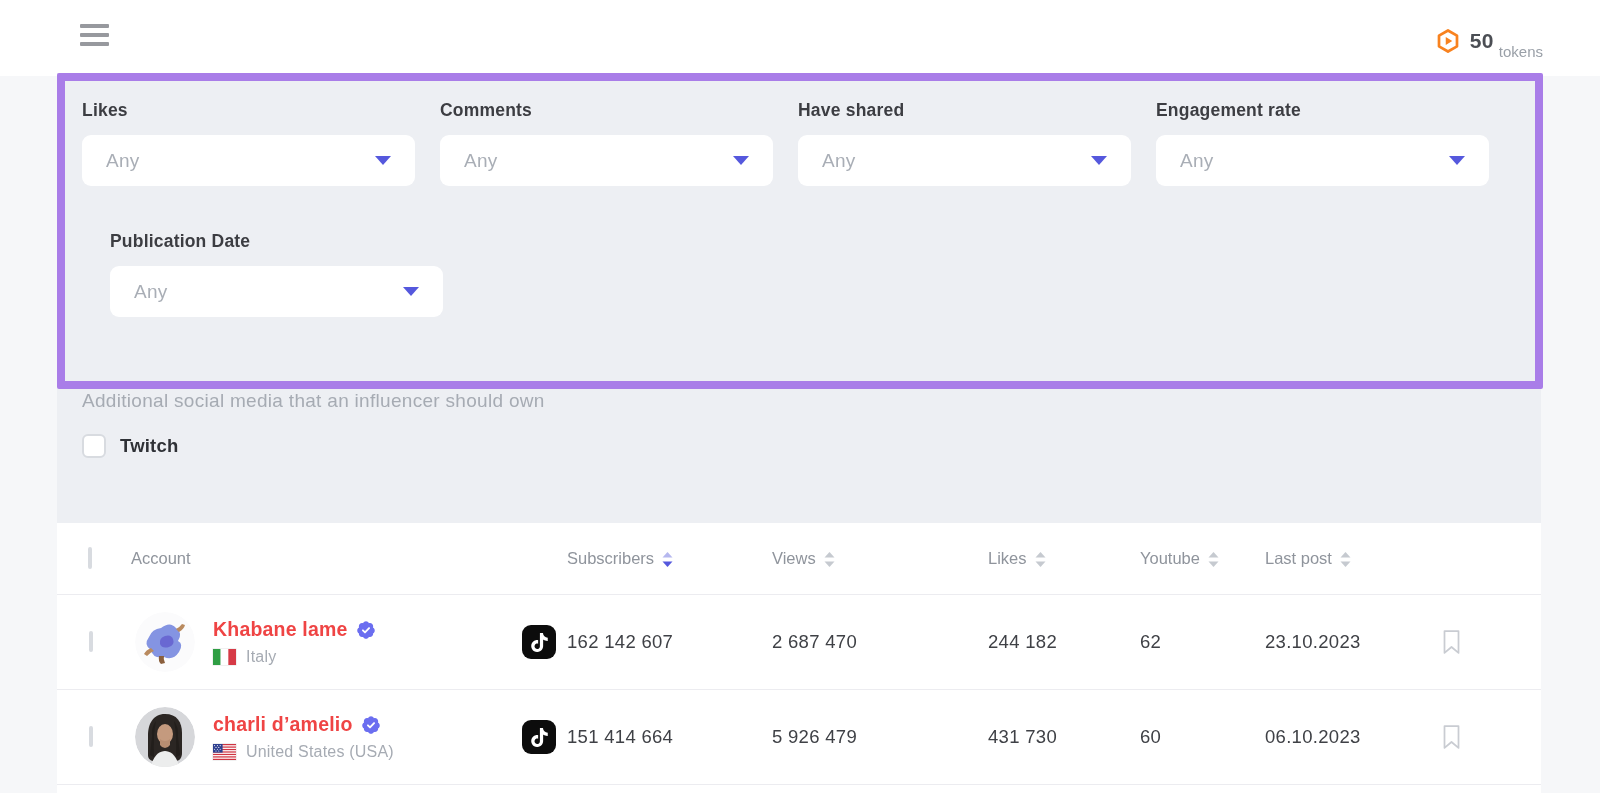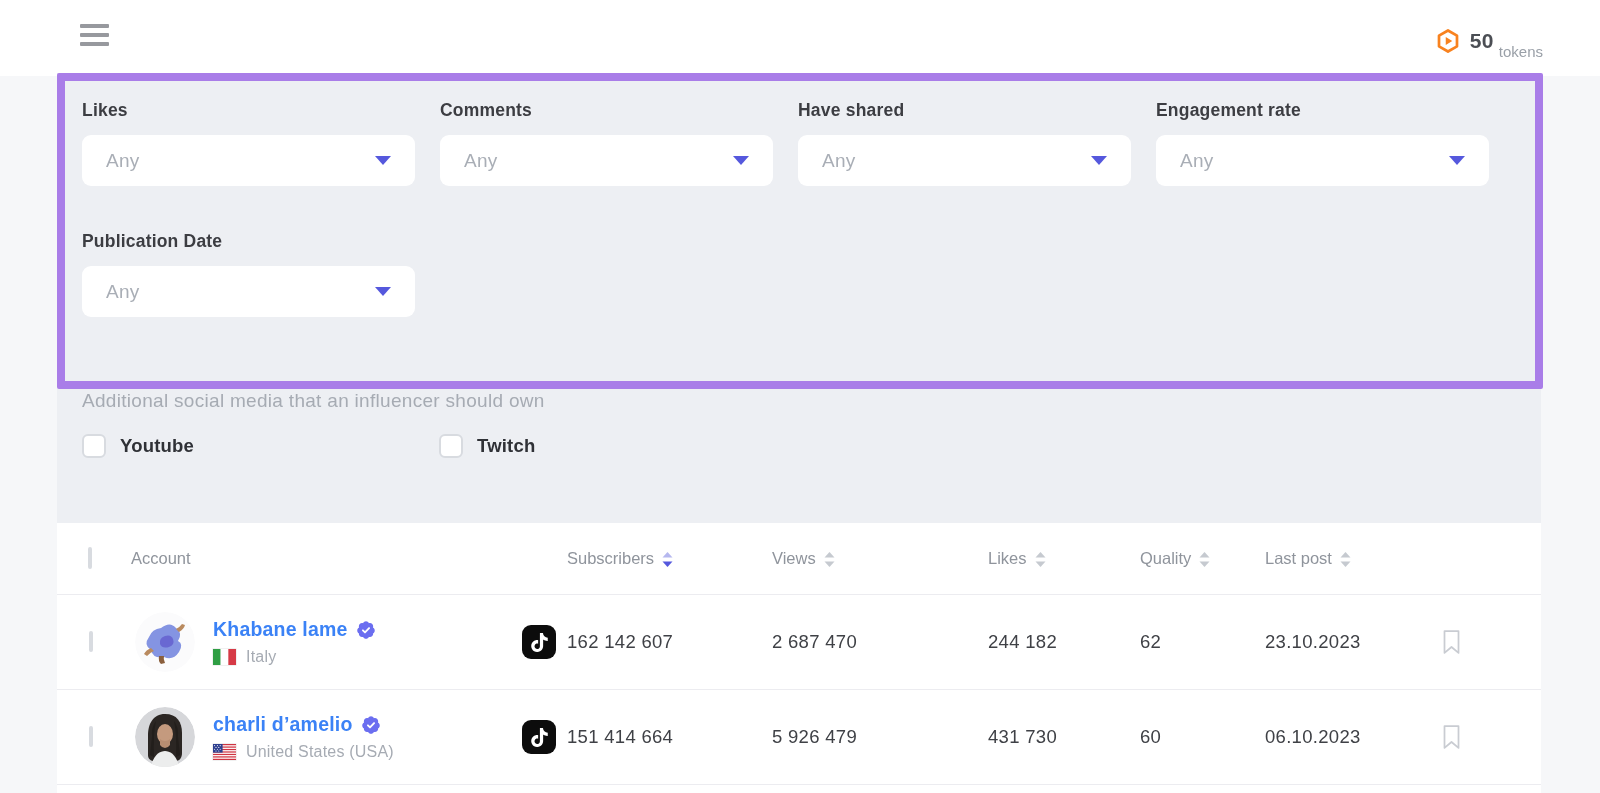--- a/index.html
+++ b/index.html
@@ -29,21 +29,21 @@
   .fgroup { }
   .flabel { font-size:17.5px; font-weight:700; color:#3c3d42; letter-spacing:.2px; margin-bottom:14px; }
   .fselect {
     height:51px; background:#ffffff; border-radius:9px;
     display:flex; align-items:center; justify-content:space-between;
     padding:0 24px; cursor:pointer;
   }
   .fvalue { font-size:19px; color:#a9aeb6; letter-spacing:.3px; }
   .caret { width:0; height:0; border-left:8px solid transparent; border-right:8px solid transparent; border-top:9px solid #5558dd; }
   .filters-row2 { margin-top:45px; }
-  .filters-row2 .fgroup { width:333px; }
+  .filters-row2 .fgroup { width:333px;margin-left:28px; }
 
   
   .highlight {
     position:absolute; left:57px; top:73px; width:1486px; height:316px;
     border:8px solid #a97de8; border-radius:2px; pointer-events:none; z-index:6;
   }
 
   
   .additional { margin-top:73px; }
   .add-title { font-size:19px; color:#a6abb3; letter-spacing:.3px; }
@@ -61,21 +61,21 @@
   .thead { height:72px; border-bottom:1px solid #ececf0; color:#8f949c; font-size:16.5px; }
   .thead .checkbox { margin-left:31px; }
   .th { display:flex; align-items:center; cursor:pointer; }
   .th .sort { margin-left:8px; margin-top:1px; }
   .trow { height:95px; border-bottom:1px solid #ececf0; }
   .trow .checkbox { margin-left:32px; border-radius:7px; }
 
   .account-cell { display:flex; align-items:center; }
   .avatar { width:60px; height:60px; border-radius:50%; margin-left:4px; margin-right:18px; overflow:hidden; flex:0 0 auto; }
   .name-line { display:flex; align-items:center; }
-  .name { font-size:19.5px; font-weight:700; color:#3b82f6; letter-spacing:.2px; }
+  .name { font-size:19.5px; font-weight:700; color:#ef4444; letter-spacing:.2px; }
   .badge { width:20px; height:20px; margin-left:8px; }
   .country-line { display:flex; align-items:center; margin-top:7px; }
   .flag { width:23px; height:16px; margin-right:10px; box-shadow:0 0 0 .5px rgba(0,0,0,.12); flex:0 0 auto; }
   .country { font-size:16px; color:#a6abb3; letter-spacing:.2px; }
 
   .platform { width:34px; height:34px; background:#0c0c0c; border-radius:9px; display:flex; align-items:center; justify-content:center; }
   .num { font-size:18.5px; color:#3f4146; letter-spacing:.3px; }
   .bookmark-cell { display:flex; }
   .bookmark { cursor:pointer; }
 </style>
@@ -137,24 +137,20 @@
       <div class="fselect">
         <span class="fvalue">Any</span>
         <span class="caret"></span>
       </div>
     </div>
   </div>
 
   <div class="additional">
     <div class="add-title">Additional social media that an influencer should own</div>
     <div class="add-options">
-      <div class="add-option first">
-        <span class="checkbox"></span>
-        <span class="opt-label">Youtube</span>
-      </div>
       <div class="add-option">
         <span class="checkbox"></span>
         <span class="opt-label">Twitch</span>
       </div>
     </div>
   </div>
 </div>
 
 <div class="highlight"></div>
 
@@ -181,21 +177,21 @@
       </svg>
     </div>
     <div class="th">
       <span>Likes</span>
       <svg class="sort" width="11" height="15" viewBox="0 0 11 15">
         <path d="M5.5 0 L10.5 5.5 H0.5 Z" fill="#c6cad0"></path>
         <path d="M0.5 9.5 H10.5 L5.5 15 Z" fill="#c6cad0"></path>
       </svg>
     </div>
     <div class="th">
-      <span>Quality</span>
+      <span>Youtube</span>
       <svg class="sort" width="11" height="15" viewBox="0 0 11 15">
         <path d="M5.5 0 L10.5 5.5 H0.5 Z" fill="#c6cad0"></path>
         <path d="M0.5 9.5 H10.5 L5.5 15 Z" fill="#c6cad0"></path>
       </svg>
     </div>
     <div class="th">
       <span>Last post</span>
       <svg class="sort" width="11" height="15" viewBox="0 0 11 15">
         <path d="M5.5 0 L10.5 5.5 H0.5 Z" fill="#c6cad0"></path>
         <path d="M0.5 9.5 H10.5 L5.5 15 Z" fill="#c6cad0"></path>

